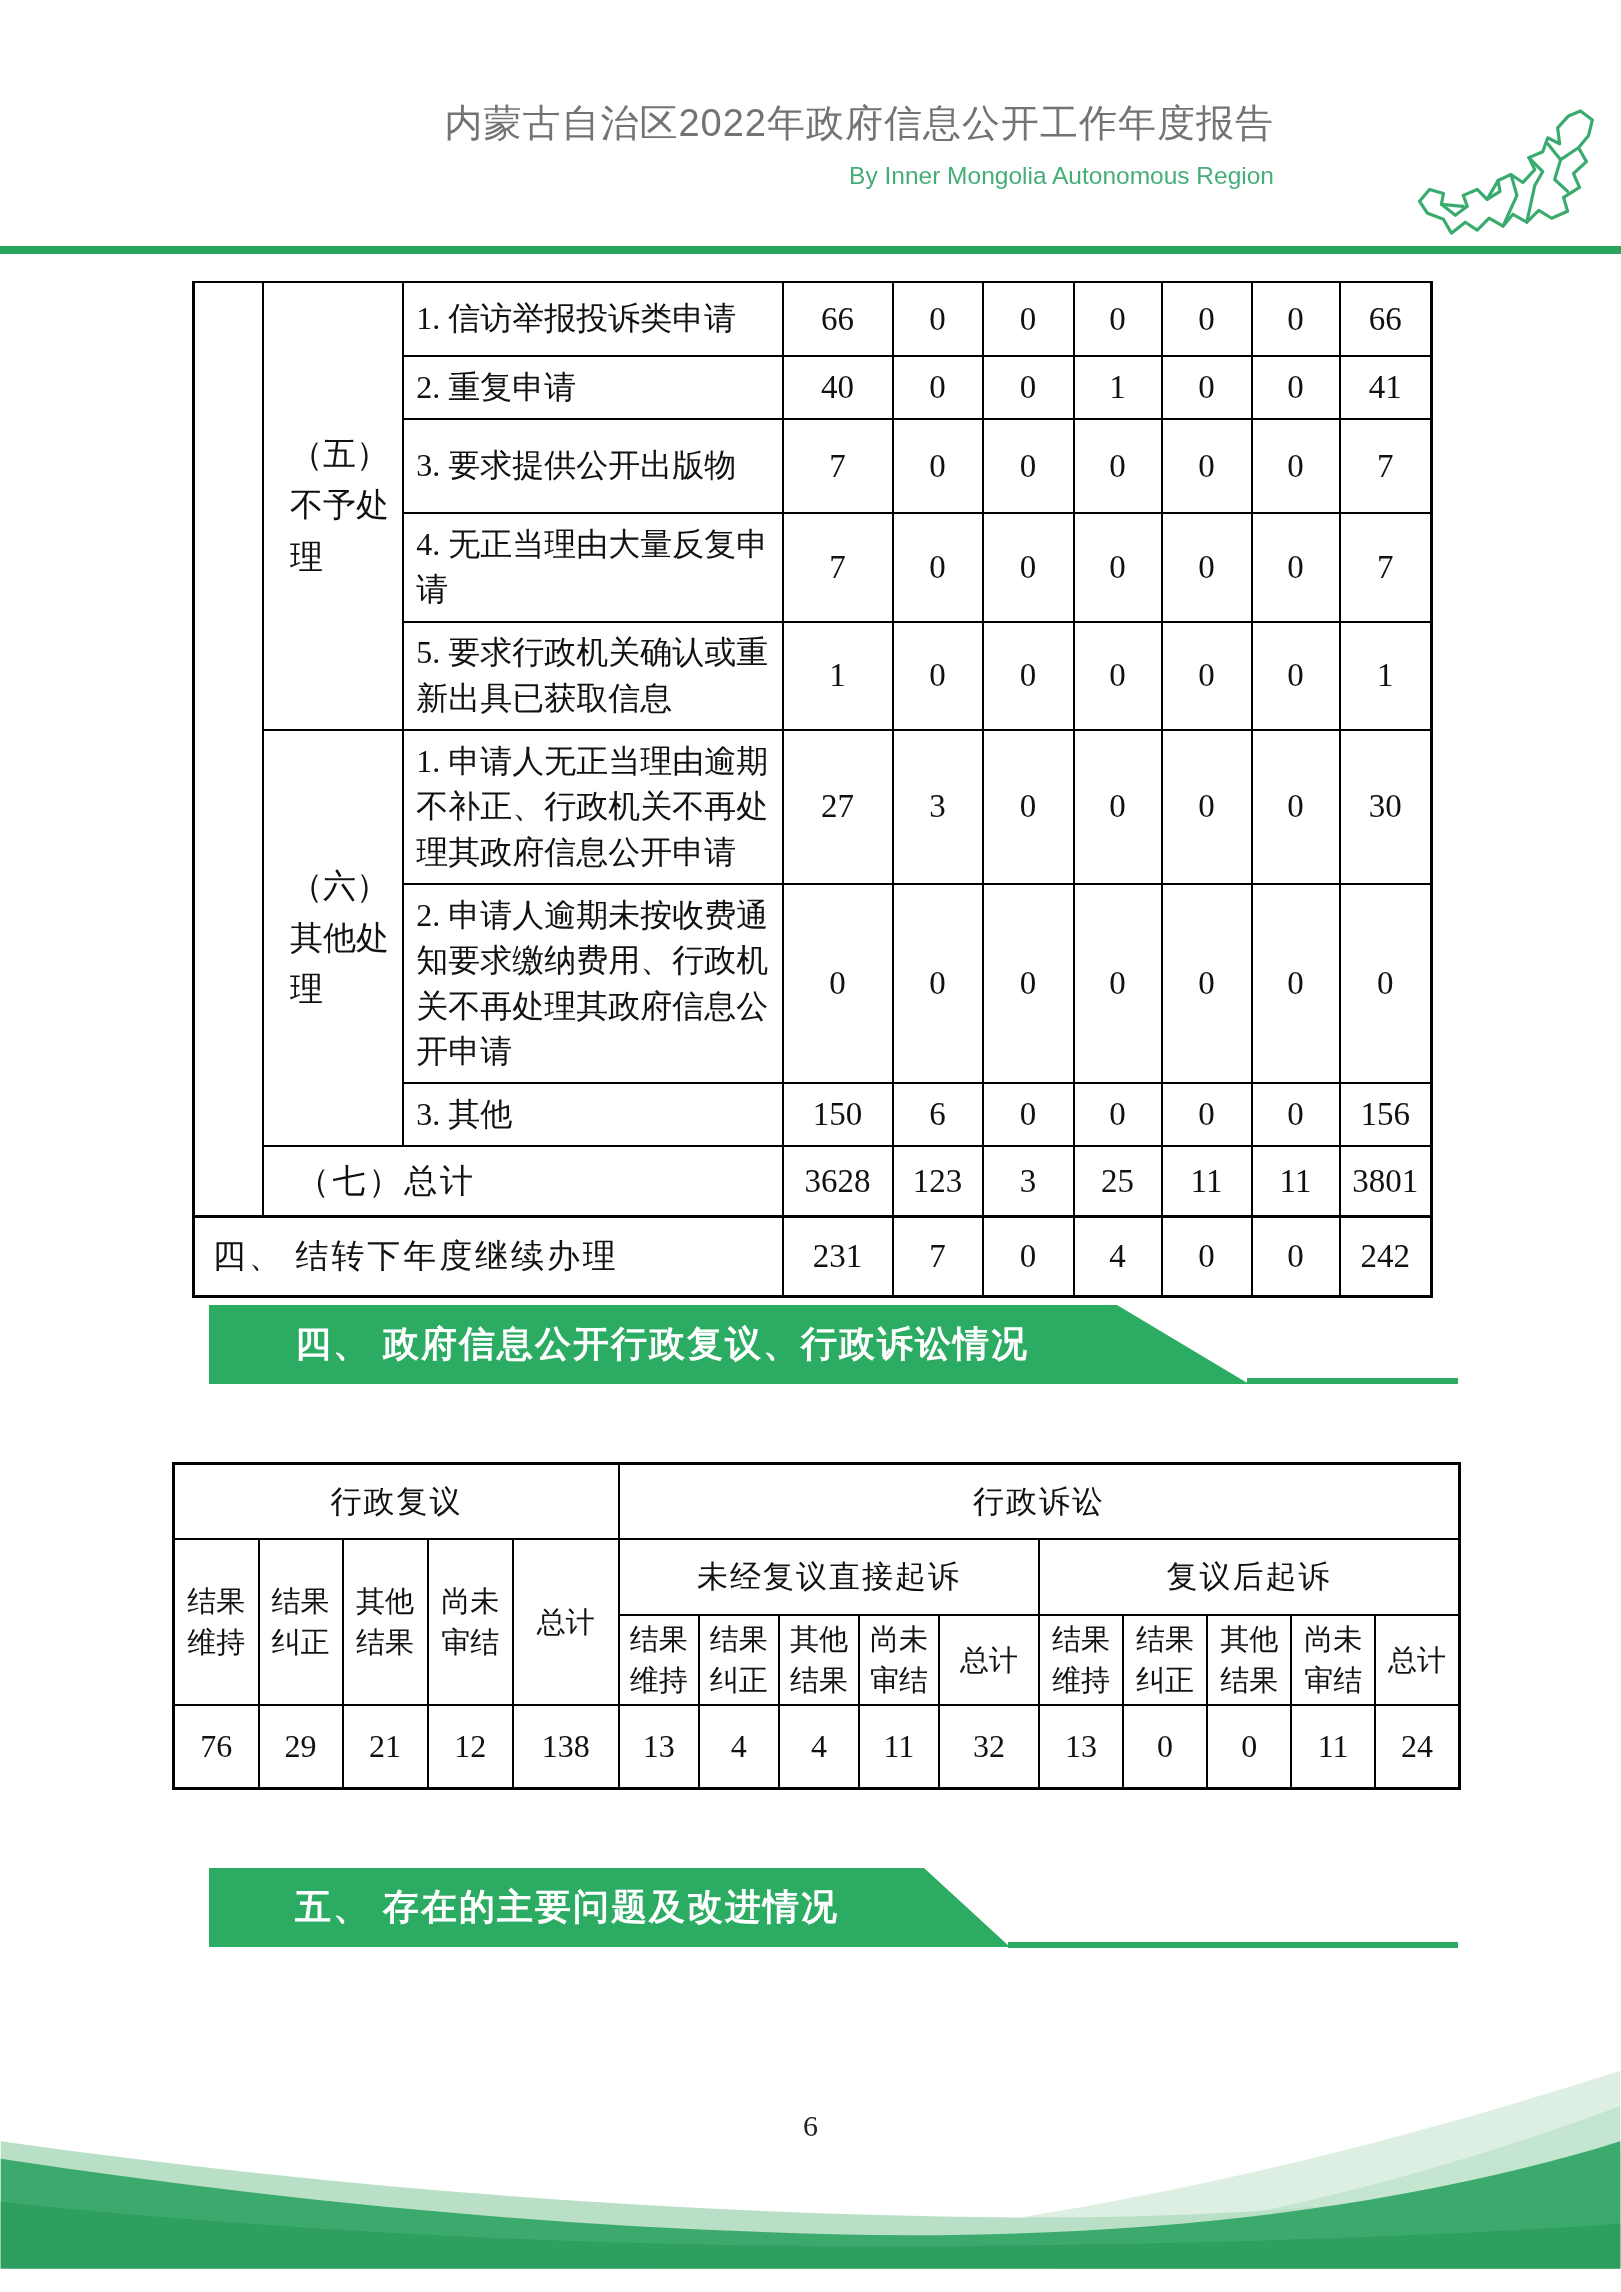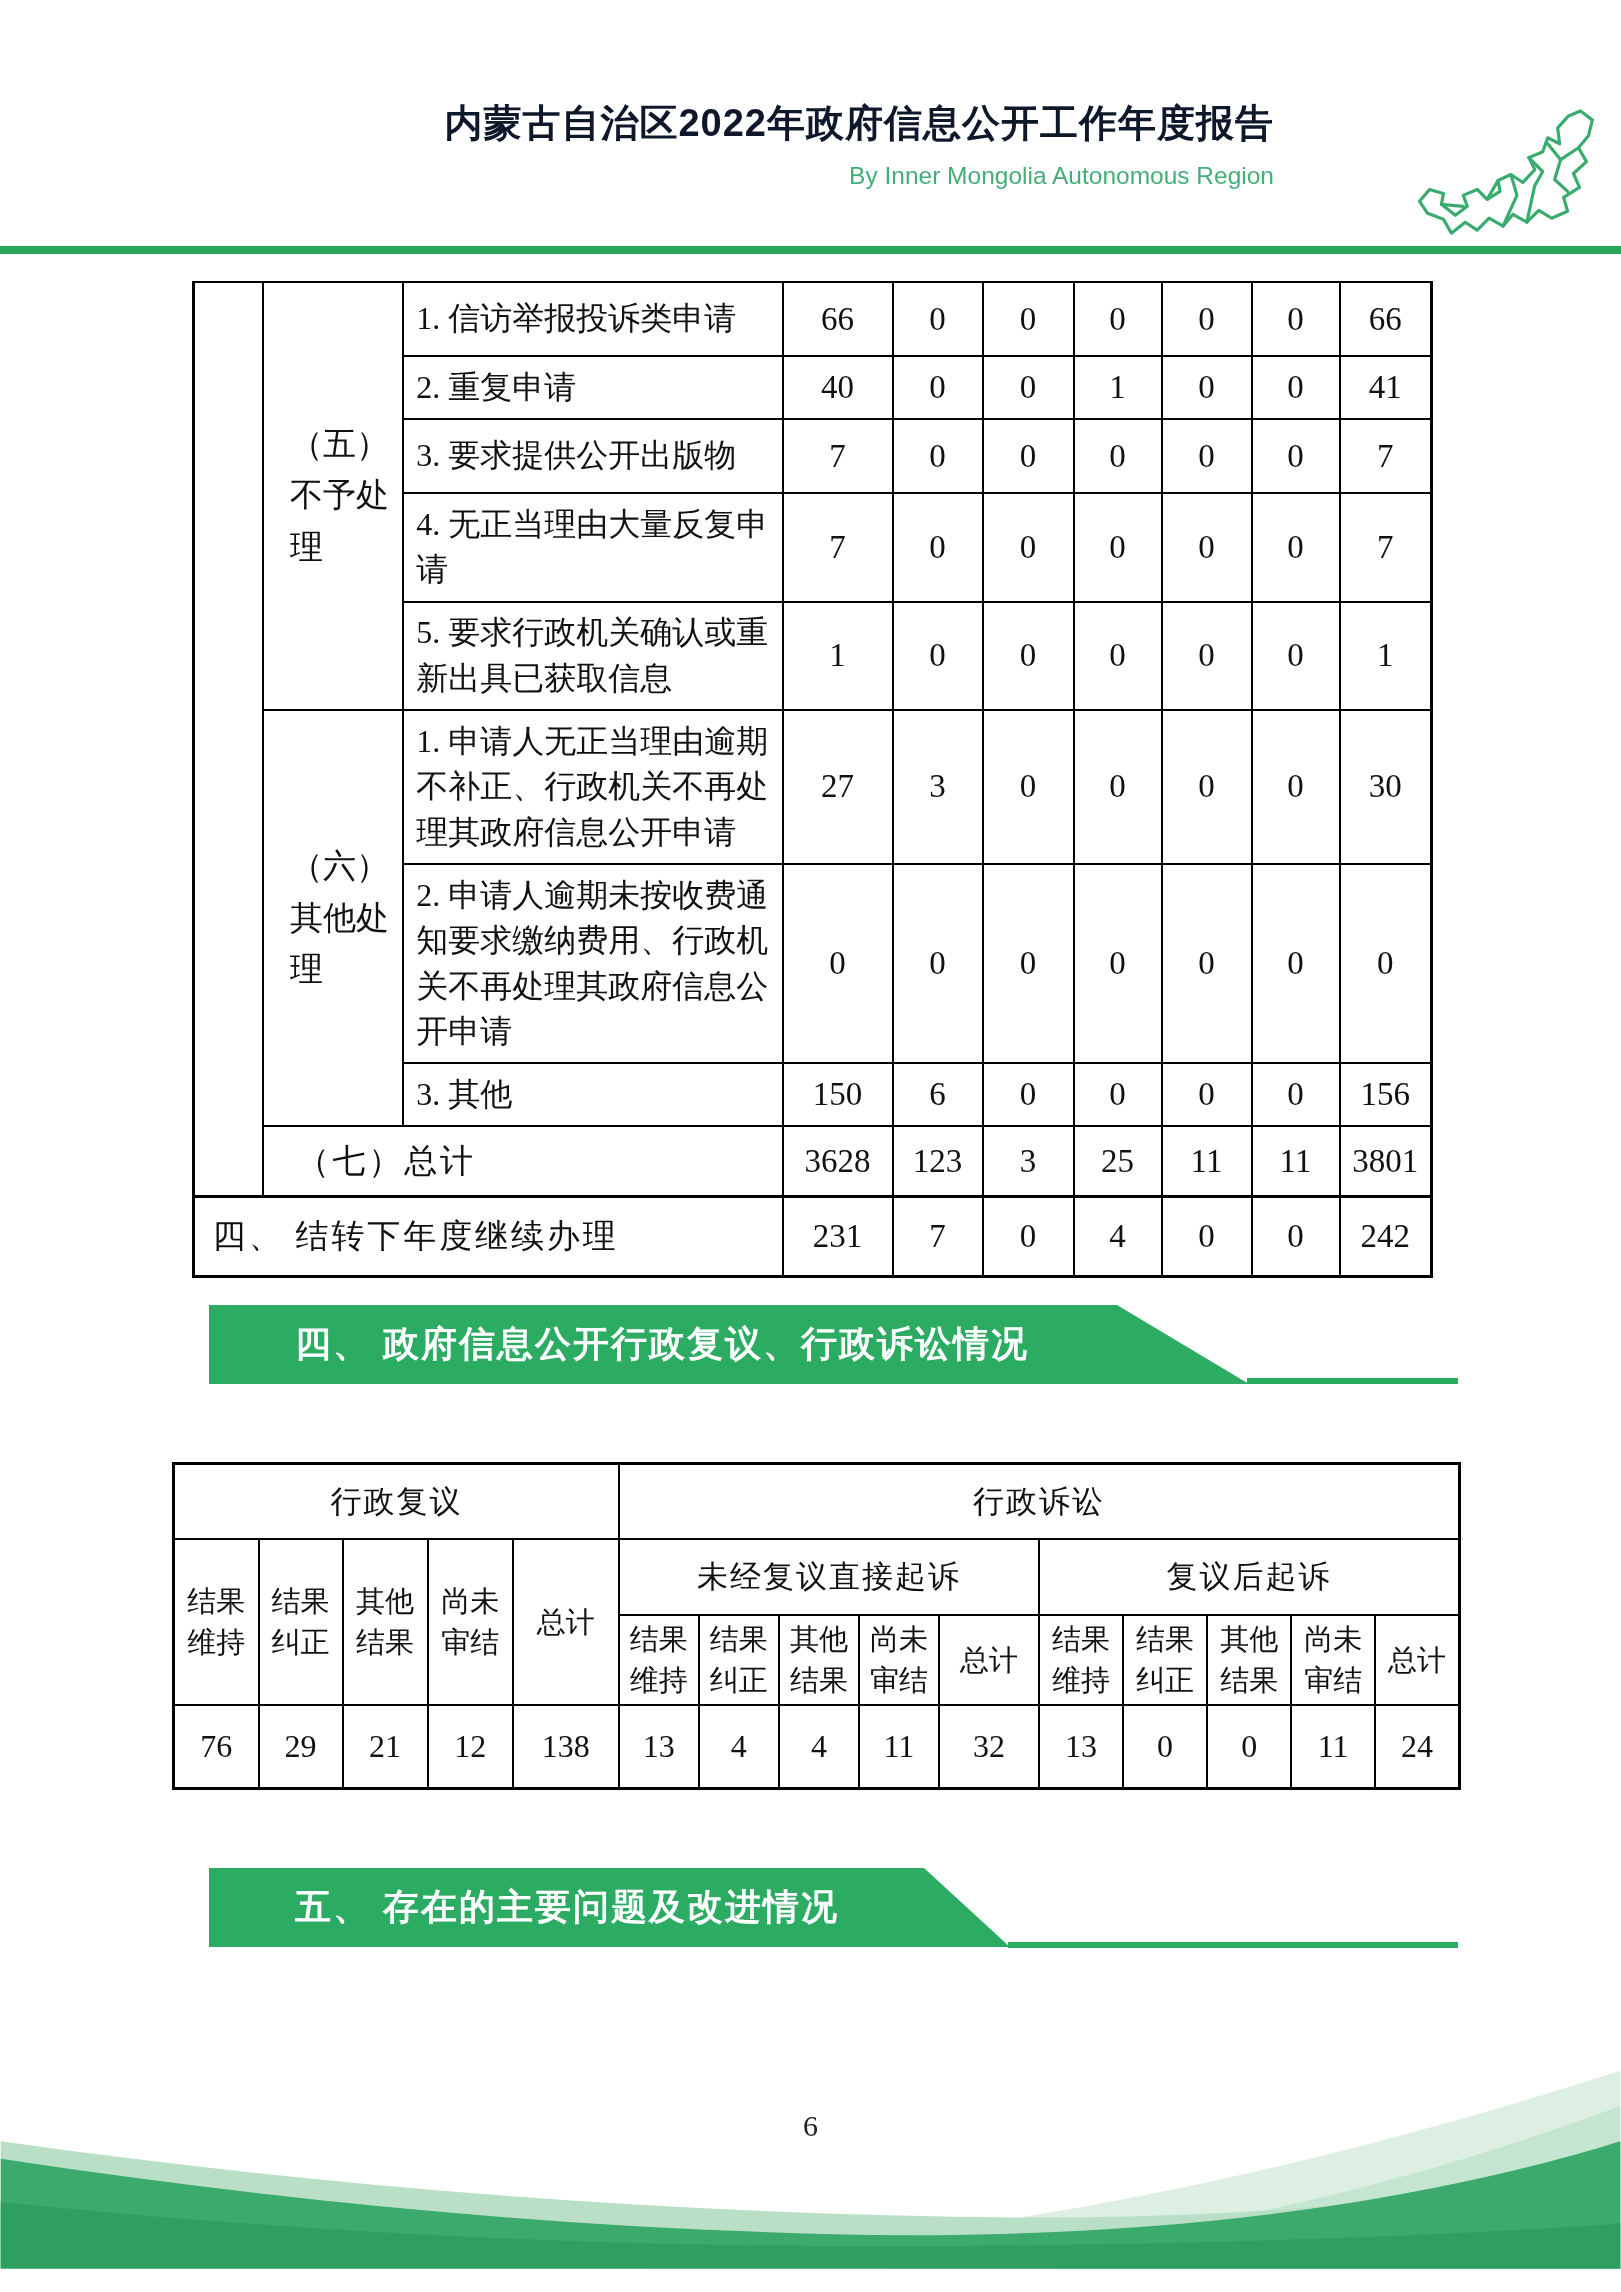--- a/index.html
+++ b/index.html
@@ -4,21 +4,21 @@
 <style>
   html,body{margin:0;padding:0;background:#e8e8e8;}
   .page{
     position:relative;width:1621px;height:2293px;background:#ffffff;
     overflow:hidden;margin:0 auto;
     font-family:"Liberation Sans","DejaVu Sans",sans-serif;
   }
   
   .title-block{position:absolute;top:98px;right:347px;text-align:right;}
   .doc-title{
-    font-size:38px;font-weight:700;color:#0f172a;letter-spacing:1px;
+    font-size:38px;font-weight:400;color:#737373;letter-spacing:1px;
     font-family:"Liberation Sans","DejaVu Sans",sans-serif;margin:0 0 9.8px 0;
   }
   .doc-subtitle{font-size:24.5px;color:#45ae77;line-height:34px;font-weight:500;}
   .map-svg{position:absolute;left:1405px;top:106px;}
   .header-rule{position:absolute;left:0;top:246px;width:1621px;height:7.8px;background:#2aa55e;}
   
   table{border-collapse:collapse;table-layout:fixed;}
   td{border:2px solid #000;padding:0;vertical-align:middle;overflow:hidden;}
   .t1{
     position:absolute;left:192px;top:281px;width:1239px;
@@ -114,21 +114,21 @@
     <tr style="height:54px">
       <td class="item">2. 重复申请</td>
       <td class="num">40</td>
       <td class="num">0</td>
       <td class="num">0</td>
       <td class="num">1</td>
       <td class="num">0</td>
       <td class="num">0</td>
       <td class="num">41</td>
     </tr>
-    <tr style="height:74px">
+    <tr style="height:94px">
       <td class="item">3. 要求提供公开出版物</td>
       <td class="num">7</td>
       <td class="num">0</td>
       <td class="num">0</td>
       <td class="num">0</td>
       <td class="num">0</td>
       <td class="num">0</td>
       <td class="num">7</td>
     </tr>
     <tr style="height:93px">

